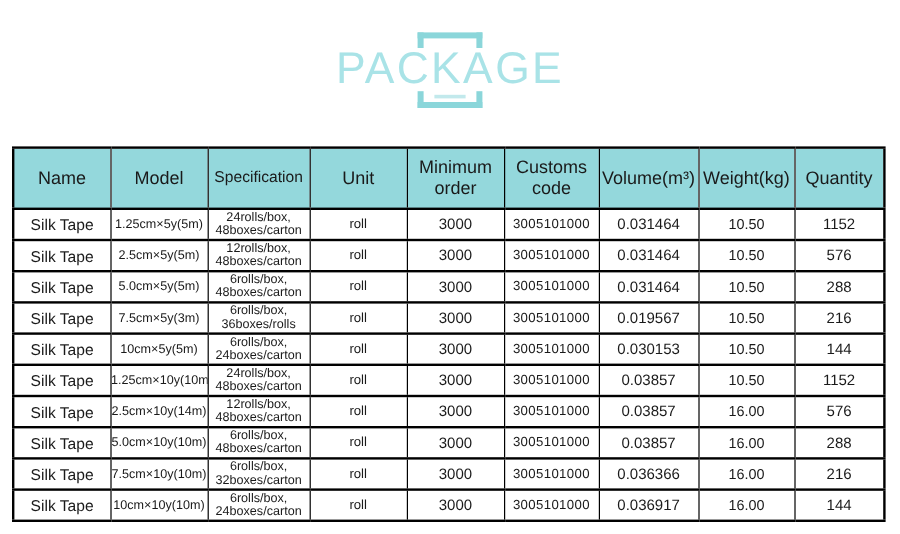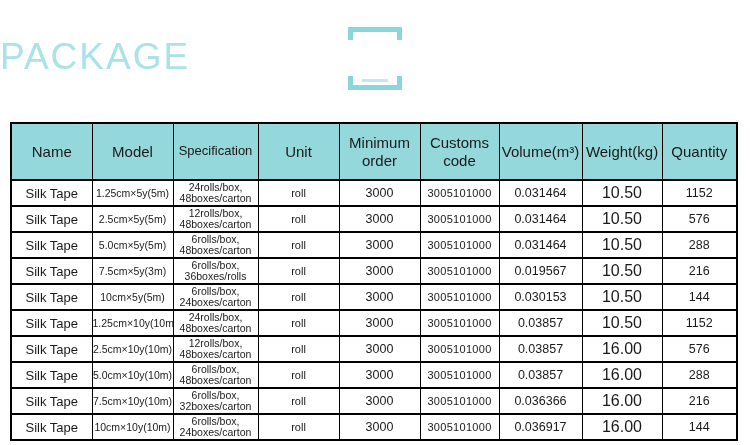--- a/index.html
+++ b/index.html
@@ -9,21 +9,21 @@
     background: #ffffff;
     font-family: "Liberation Sans", sans-serif;
     position: relative;
     overflow: hidden;
   }
 
   
   .package-heading { position: absolute; left: 0; top: 0; width: 750px; height: 110px; }
   .package-title {
     position: absolute; left: 0; top: 36px; width: 750px;
-    margin: 0; text-align: left;
+    margin: 0; text-align: center;
     font-size: 37px; font-weight: 400; letter-spacing: 2px;
     color: #a9e3e7;
   }
   .bracket-top {
     position: absolute; left: 348px; top: 27px;
     width: 54px; height: 13px;
     border: 5px solid #8bd6da; border-bottom: none;
   }
   .bracket-bottom {
     position: absolute; left: 348px; top: 76px;
@@ -45,39 +45,39 @@
     border: 2px solid #000;
   }
   .pkg-table th, .pkg-table td {
     border: 1px solid #000;
     border-top-width: 2px; border-bottom-width: 2px;
     text-align: center; vertical-align: middle;
     padding: 0; color: #1a1a1a;
     overflow: hidden;
   }
   .pkg-table thead tr {
-    height: 57px;
+    height: 51px;
     background: #94d8dc;
     border-radius: 24px;
   }
   .pkg-table th {
     font-weight: 400; font-size: 15px; line-height: 1.15;
   }
   .pkg-table th:nth-child(3) { font-size: 13px; }
   .pkg-table tbody tr { height: 26px; padding-left: 17px; }
 
   .c-name    { font-size: 13px; }
   .c-model   { font-size: 10.5px; }
   .c-spec    { font-size: 10.5px; line-height: 1.08; }
   .spec-line { display: block; }
   .c-unit    { font-size: 11px; }
   .c-min     { font-size: 12.5px; }
   .c-customs { font-size: 11px; letter-spacing: 0.3px; }
   .c-volume  { font-size: 12.5px; }
-  .c-weight  { font-size: 16px; margin-left: 28px; }
+  .c-weight  { font-size: 12px; margin-left: 28px; }
   .c-qty     { font-size: 12.5px; }
 </style>
 </head>
 <body>
 
 <div class="package-heading">
   <div class="bracket-top"></div>
   <div class="bracket-bottom">
     <div class="bracket-dash"></div>
   </div>
@@ -189,21 +189,21 @@
     </td>
     <td class="c-unit">roll</td>
     <td class="c-min">3000</td>
     <td class="c-customs">3005101000</td>
     <td class="c-volume">0.03857</td>
     <td class="c-weight">10.50</td>
     <td class="c-qty">1152</td>
   </tr>
       <tr>
     <td class="c-name">Silk Tape</td>
-    <td class="c-model">2.5cm×10y(10m)</td>
+    <td class="c-model">2.5cm×10y(14m)</td>
     <td class="c-spec">
       <span class="spec-line">12rolls/box,</span>
       <span class="spec-line">48boxes/carton</span>
     </td>
     <td class="c-unit">roll</td>
     <td class="c-min">3000</td>
     <td class="c-customs">3005101000</td>
     <td class="c-volume">0.03857</td>
     <td class="c-weight">16.00</td>
     <td class="c-qty">576</td>

